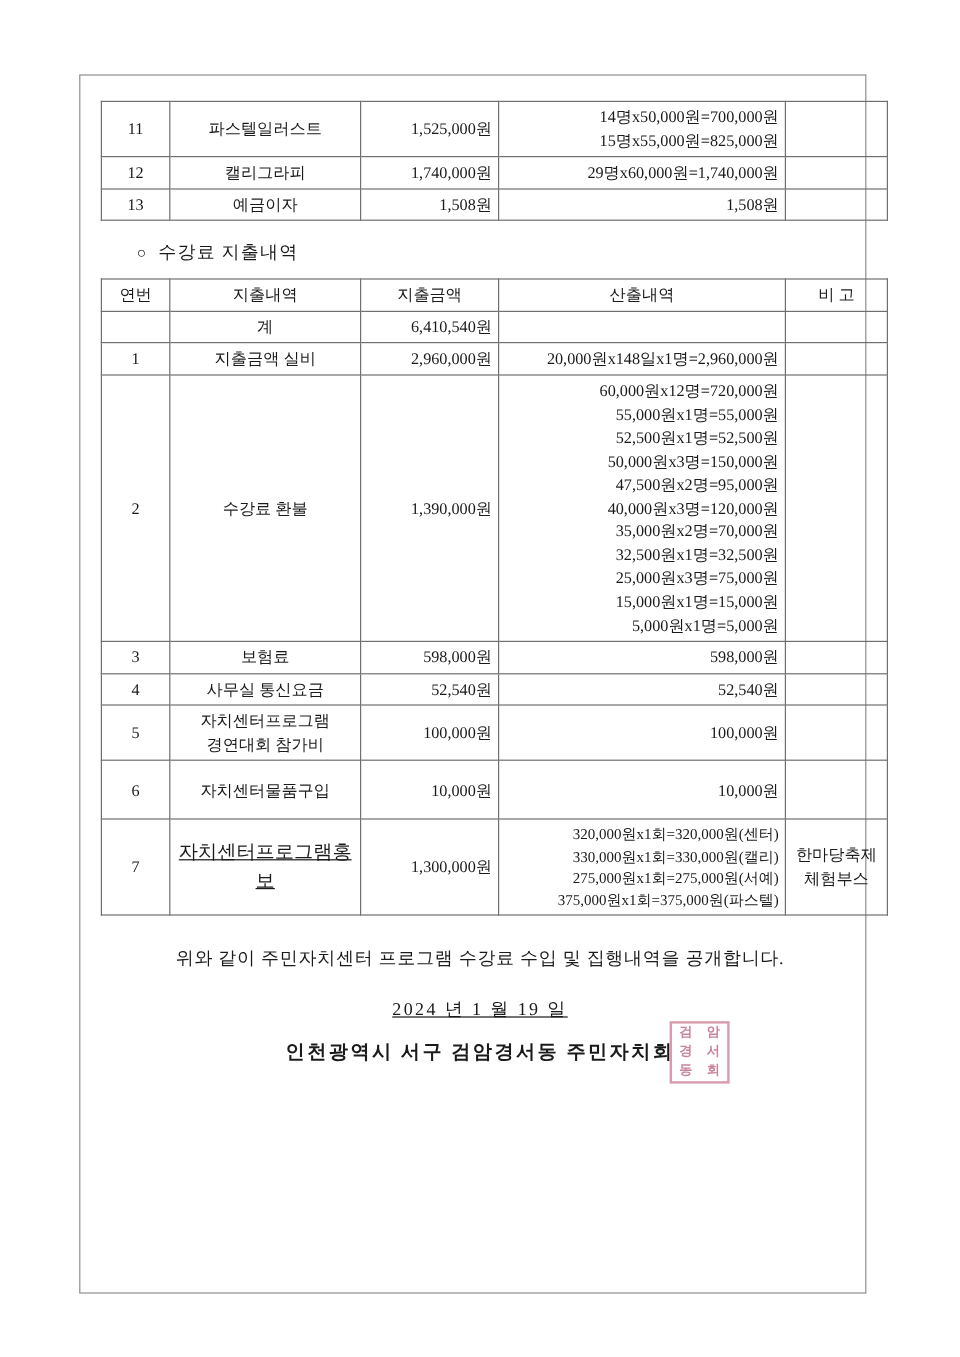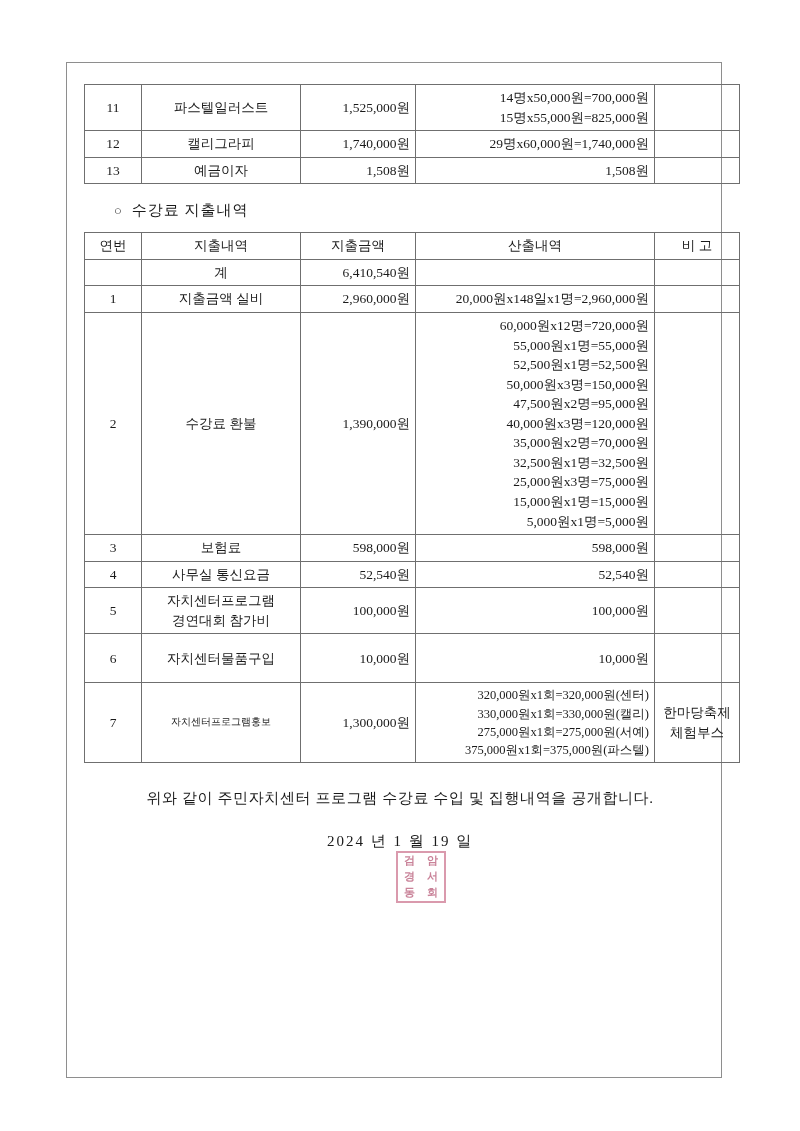--- a/index.html
+++ b/index.html
@@ -81,20 +81,21 @@
     text-align: center;
   }
   .closing-statement {
     font-size: 15px;
     letter-spacing: 0.6px;
   }
   .closing-date {
     margin-top: 24px;
     font-size: 15px;
     letter-spacing: 2px;
+    text-decoration: underline;
   }
   .org-line {
     margin-top: 16px;
     font-size: 16px;
     font-weight: bold;
     letter-spacing: 2px;
     position: relative;
     display: inline-block;
   }
   
@@ -243,21 +244,21 @@
       <tr>
         <td class="c-no" style="height:42px;">6</td>
         <td class="c-name">자치센터물품구입</td>
         <td class="c-amount">10,000원</td>
         <td class="c-calc">10,000원</td>
         <td class="c-remark"></td>
       </tr>
 
       <tr>
         <td class="c-no">7</td>
-        <td class="c-name" style="font-size:10px;">자치센터프로그램홍보</td>
+        <td class="c-name" style="font-size:16px;text-decoration:underline;">자치센터프로그램홍보</td>
         <td class="c-amount">1,300,000원</td>
         <td class="c-calc" style="font-size:12.5px;">
           <div class="calc-lines">
             <div>320,000원x1회=320,000원(센터)</div>
             <div>330,000원x1회=330,000원(캘리)</div>
             <div>275,000원x1회=275,000원(서예)</div>
             <div>375,000원x1회=375,000원(파스텔)</div>
           </div>
         </td>
         <td class="c-remark">
@@ -266,20 +267,21 @@
         </td>
       </tr>
     </tbody>
   </table>
 
   <div class="closing">
     <div class="closing-statement">위와 같이 주민자치센터 프로그램 수강료 수입 및 집행내역을 공개합니다.</div>
     <div class="closing-date">2024 년 1 월 19 일</div>
     <div>
       <div class="org-line">
+        <span>인천광역시 서구 검암경서동 주민자치회</span>
         <span class="seal">
           <span>검</span>
           <span>암</span>
           <span>경</span>
           <span>서</span>
           <span>동</span>
           <span>회</span>
         </span>
       </div>
     </div>

